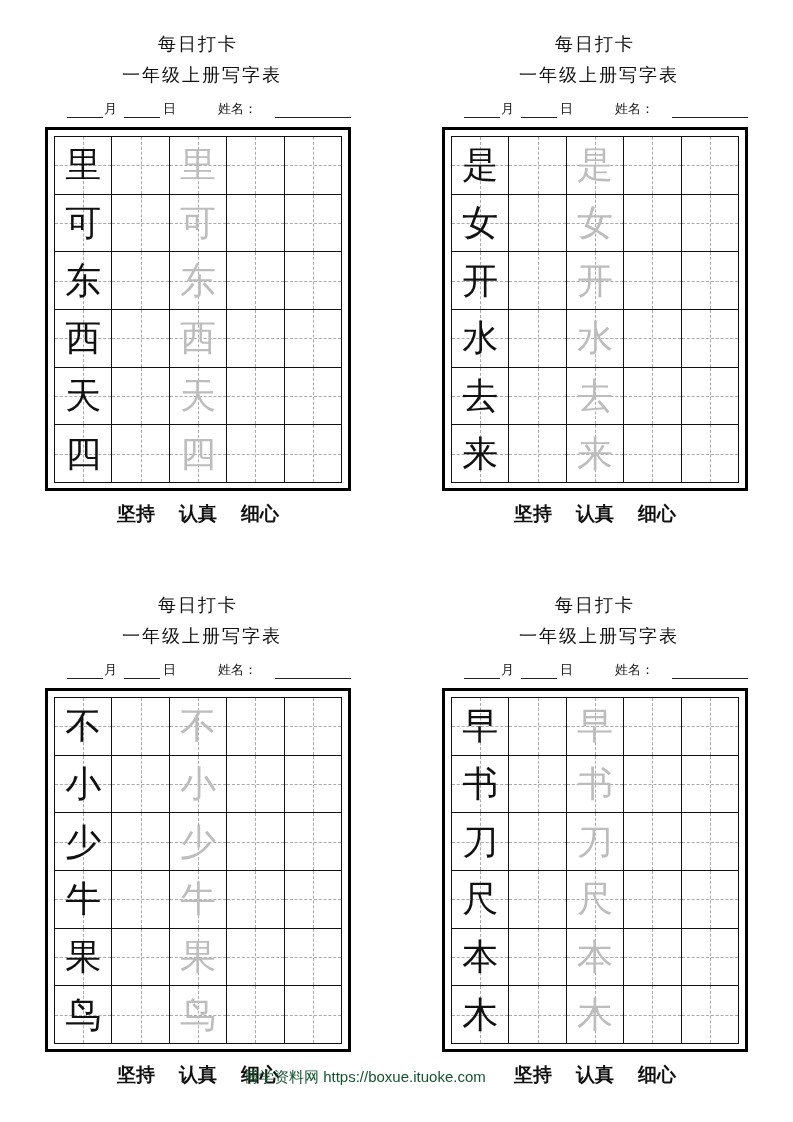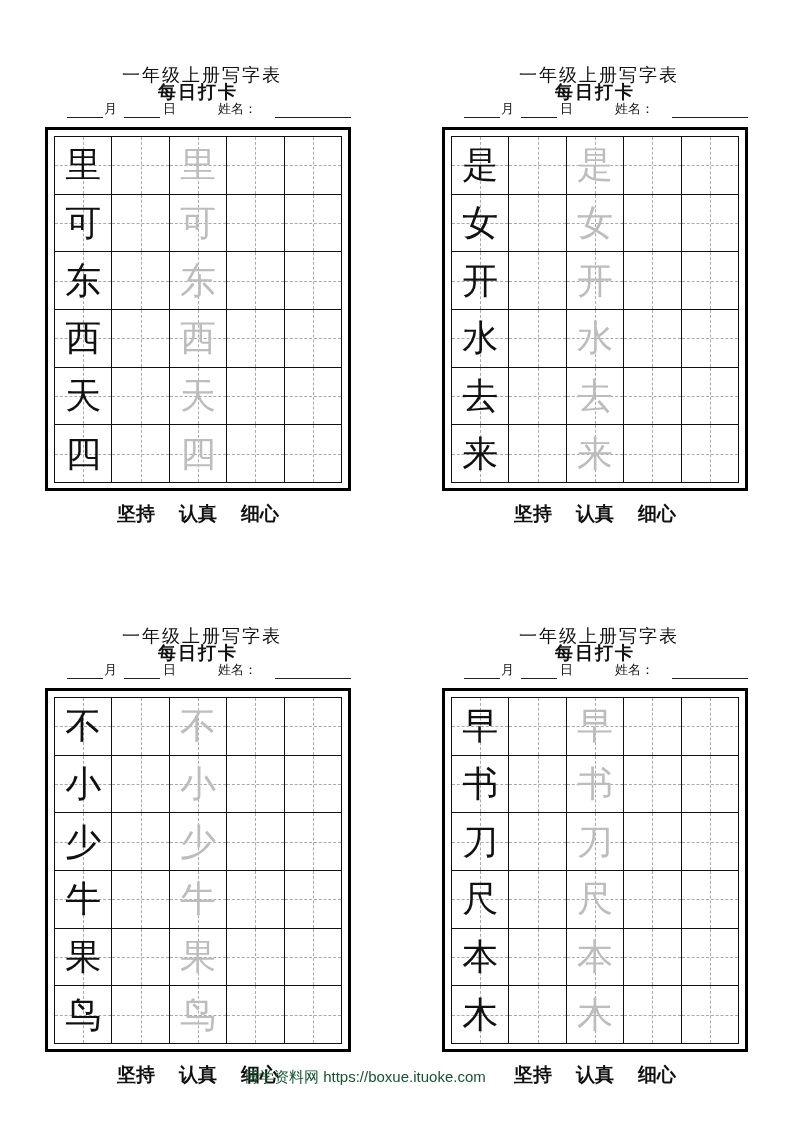--- a/index.html
+++ b/index.html
@@ -1,20 +1,20 @@
 <!DOCTYPE html>
 <html><head>
 <meta charset="utf-8">
 <style>
   html, body { margin:0; padding:0; background:#fff; }
   body { width:793px; height:1122px; position:relative; overflow:hidden;
          font-family: "DejaVu Serif", "Liberation Serif", serif; color:#111; }
   .panel { position:absolute; width:306px; }
   .title { position:absolute; left:0; width:306px; text-align:center;
-           font-size:18px; font-weight:bold; letter-spacing:2px; top:-95px;margin-top:48px; }
+           font-size:18px; font-weight:normal; letter-spacing:2px; top:-95px; }
   .subtitle { position:absolute; left:4px; width:306px; text-align:center;
               font-size:18px; letter-spacing:2px; top:-64px; }
   .info { position:absolute; top:-27px; left:0; width:306px; height:20px; font-size:13px; }
   .info .ul { position:absolute; bottom:2px; height:0; border-bottom:1.2px solid #222; }
   .info .lbl { position:absolute; top:0; }
   .frame { position:absolute; left:0; top:0; width:300px; height:358px;
            border:3px solid #000; box-sizing:content-box; }
   .grid { position:absolute; left:6px; top:6px; width:287px; height:346px;
           display:grid; grid-template-columns:repeat(5, 1fr);
           grid-template-rows:repeat(6, 1fr);

